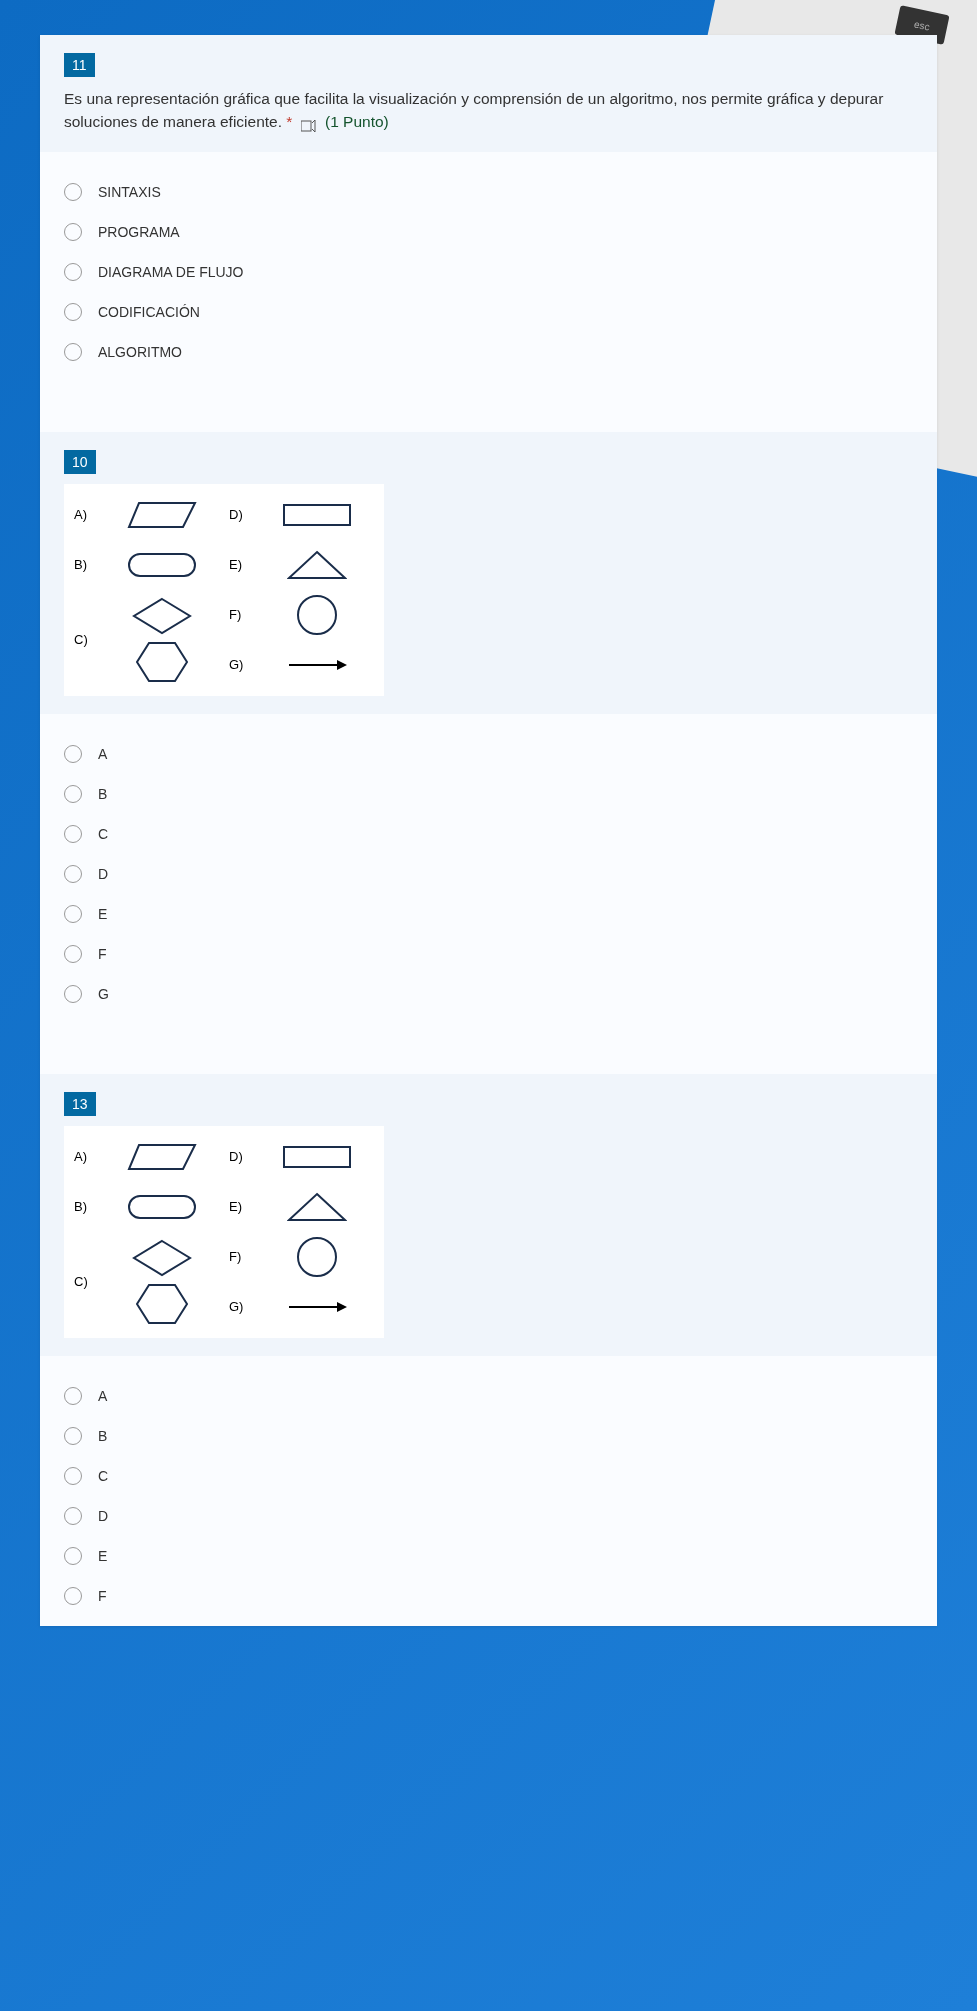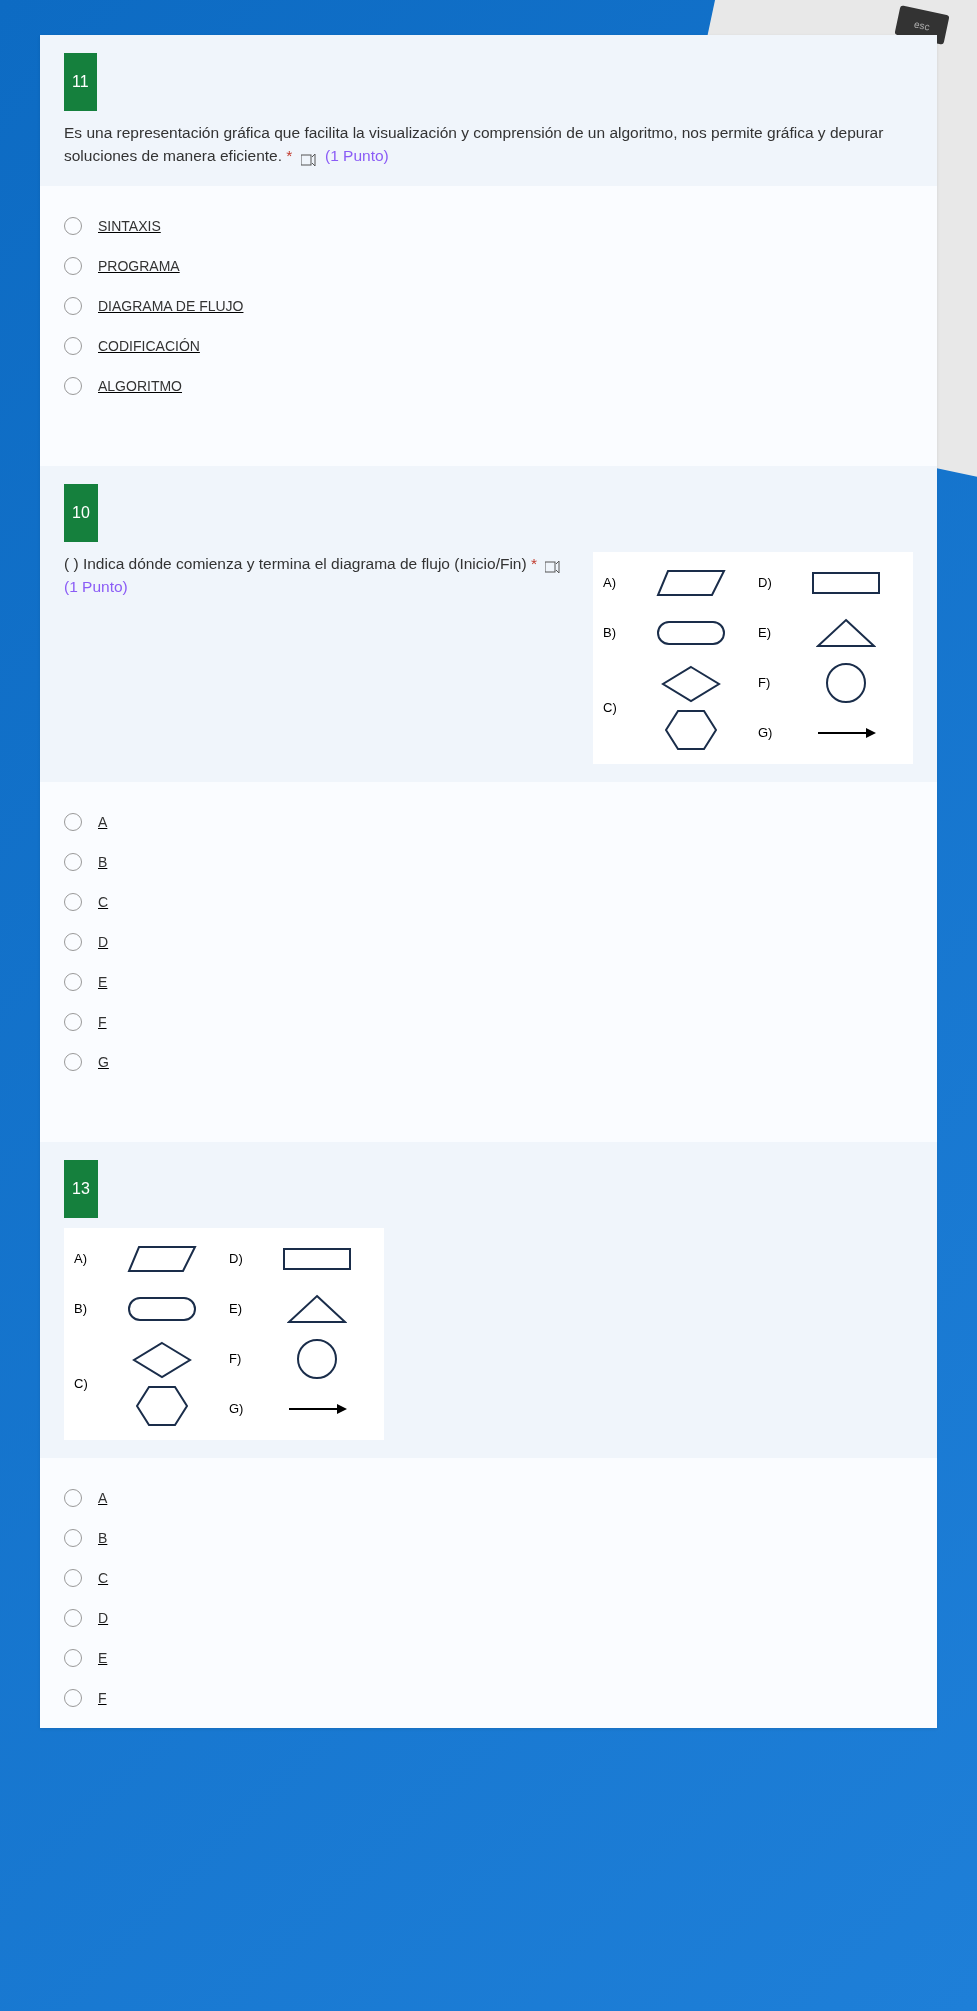--- a/index.html
+++ b/index.html
@@ -47,44 +47,43 @@
   .question-block {
     margin-bottom: 50px;
   }
   .question-header {
     background: rgba(230,238,248,0.5);
     padding: 18px 24px;
     position: relative;
   }
   .q-number {
     display: inline-block;
-    background: #15803d;
+    background: #0369a1;
     color: #fff;
-    font-size: 16px;
-    padding: 20px 8px;
+    font-size: 14px;
+    padding: 4px 8px;
     margin-bottom: 10px;
     font-weight: 500;
   }
   .q-text {
     font-size: 15.5px;
     color: #333;
     line-height: 1.5;
   }
   .required { color: #c0392b; }
-  .points { color: #8b5cf6; }
+  .points { color: #14532d; }
   .reader-icon {
     display: inline-block;
     width: 16px;
     height: 14px;
     vertical-align: middle;
     margin: 0 4px;
   }
   .options {
     padding: 20px 24px 10px 24px;
-    text-decoration: underline;
   }
   .option-row {
     display: flex;
     align-items: center;
     padding: 11px 0;
     cursor: pointer;
   }
   .radio {
     width: 18px;
     height: 18px;
@@ -160,31 +159,20 @@
           <div class="radio"></div>
           <span class="option-label">ALGORITMO</span>
         </div>
     </div>
   </div>
 
   <div class="question-block">
     <div class="question-header">
       <div class="q-number">10</div>
       <div class="q-with-image">
-        <div class="q-text-col">
-          <div class="q-text">
-            <span>(    ) Indica dónde comienza y termina el diagrama de flujo (Inicio/Fin)</span>
-            <span class="required">*</span>
-            <span class="reader-icon"><svg viewBox="0 0 16 14">
-                  <rect x="0" y="2" width="10" height="10" fill="none" stroke="#555" stroke-width="1"></rect>
-                  <path d="M11 4 L14 1 L14 13 L11 10" fill="none" stroke="#555" stroke-width="1"></path>
-                </svg></span>
-            <span class="points">(1 Punto)</span>
-          </div>
-        </div>
         <div class="shapes-img">
           <div class="shape-grid">
             <div class="shape-label">A)</div>
             <div class="shape-cell">
                 <svg width="70" height="28">
                   <polygon points="12,2 68,2 56,26 2,26" fill="none" stroke="#1a2d4a" stroke-width="2"></polygon>
                 </svg>
               </div>
             <div class="shape-label">D)</div>
             <div class="shape-cell">

